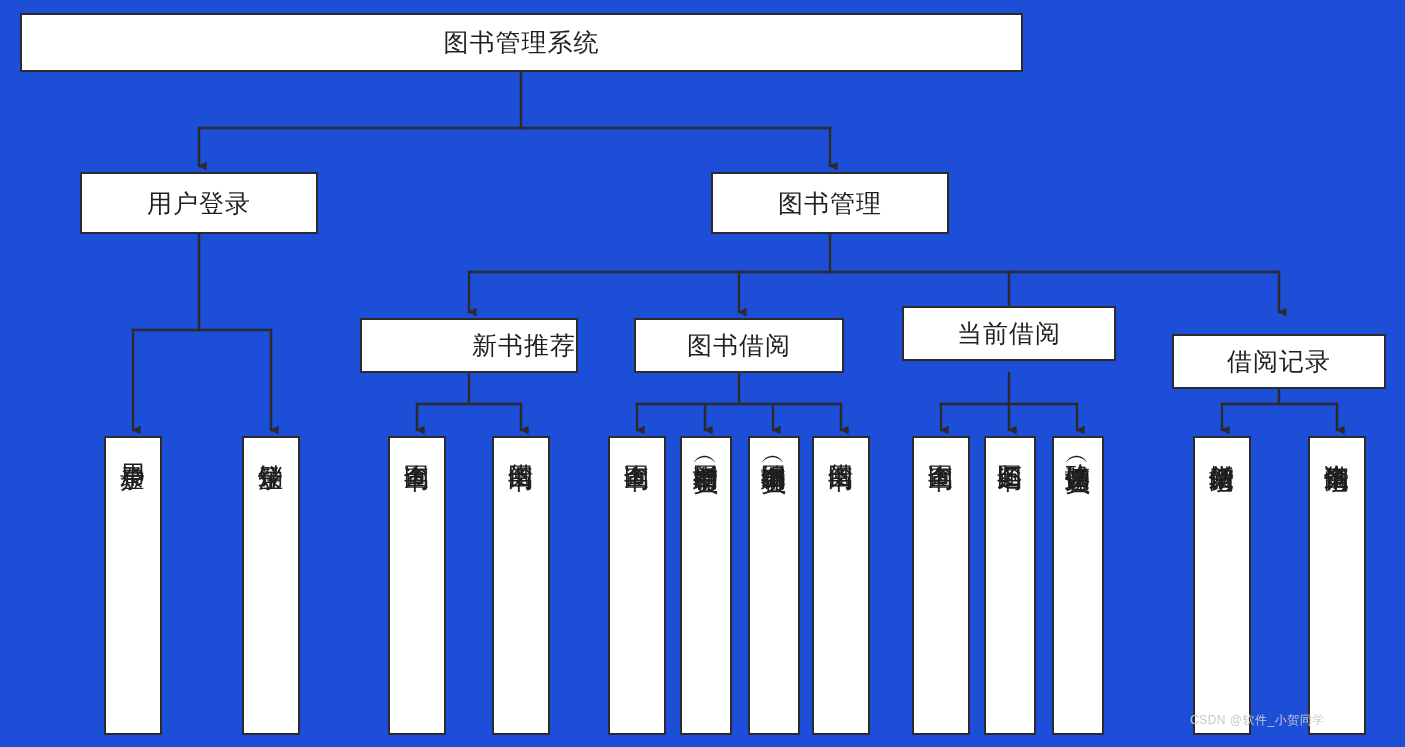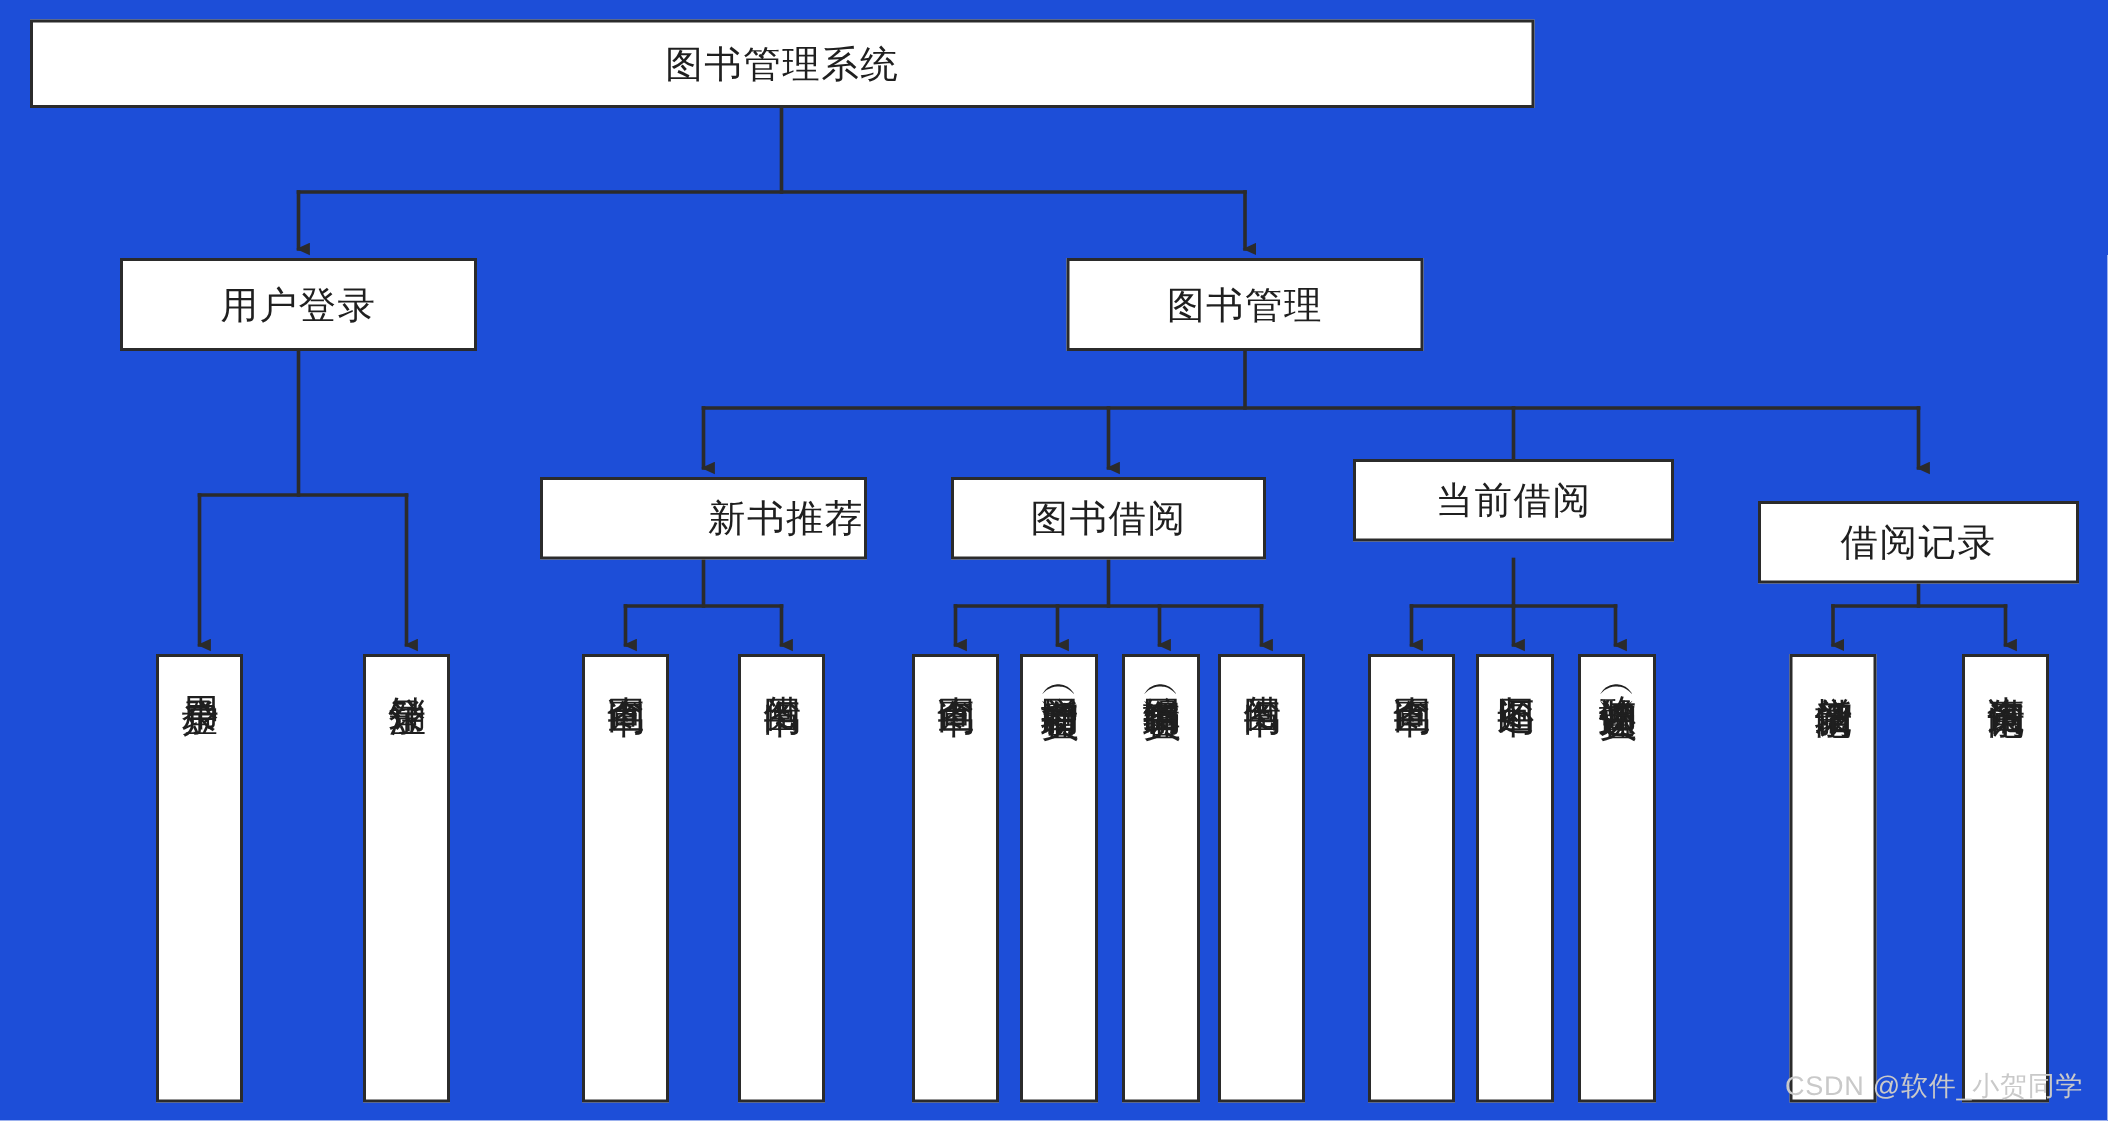--- a/index.html
+++ b/index.html
@@ -53,21 +53,21 @@
     white-space: nowrap;
   }
   .vcenter {
     align-items: center;
     padding-top: 0;
   }
   #watermark {
     position: absolute;
     left: 1190px;
     top: 712px;
-    font-size: 18px;
+    font-size: 12px;
     color: #c9c9c9;
     white-space: nowrap;
     letter-spacing: 0.5px;
   }
 </style>
 </head>
 <body>
 
 <div id="canvas">
 

